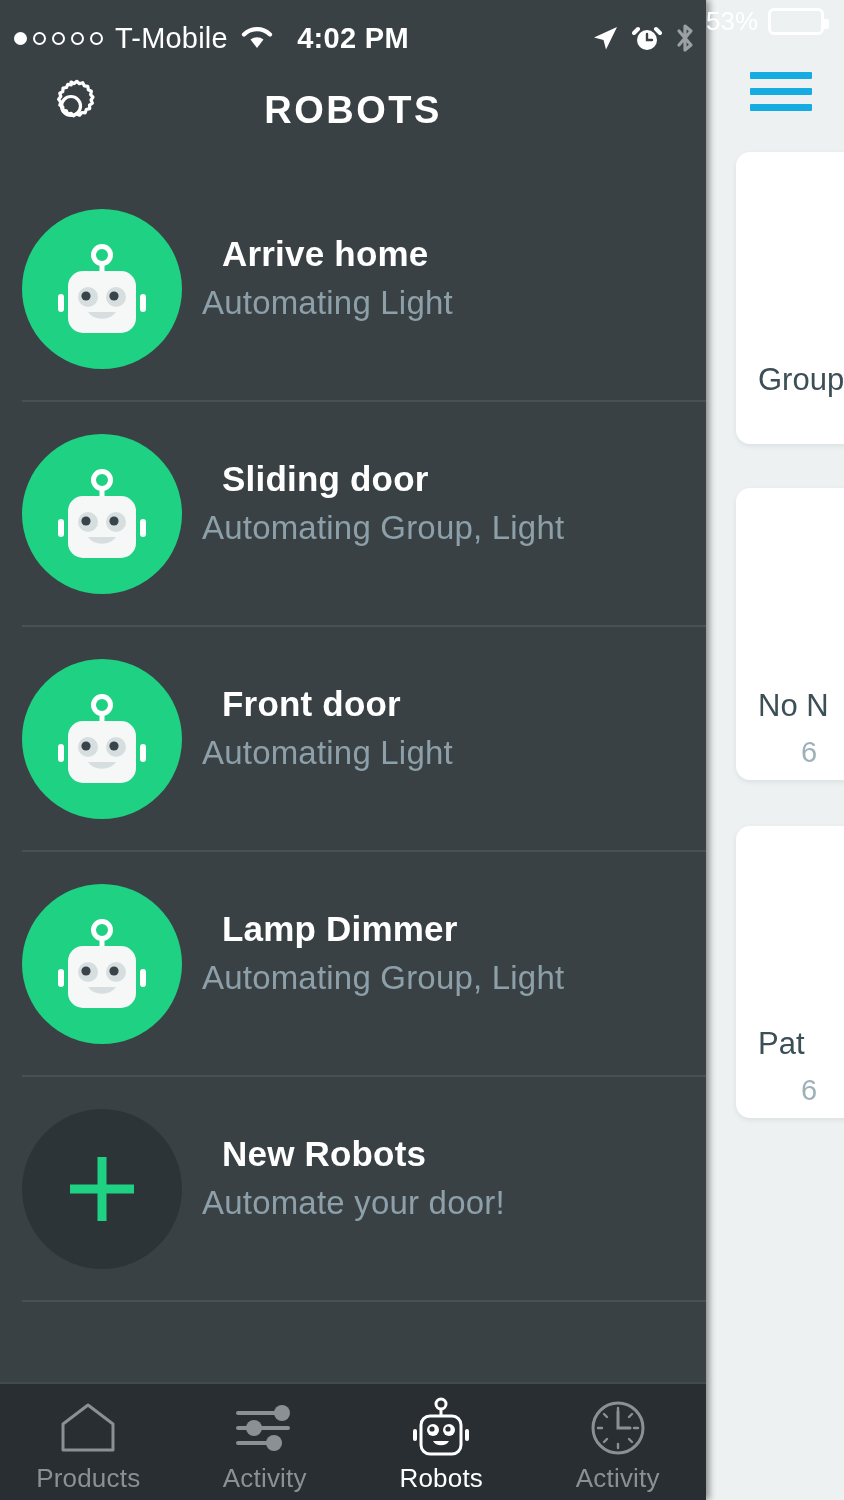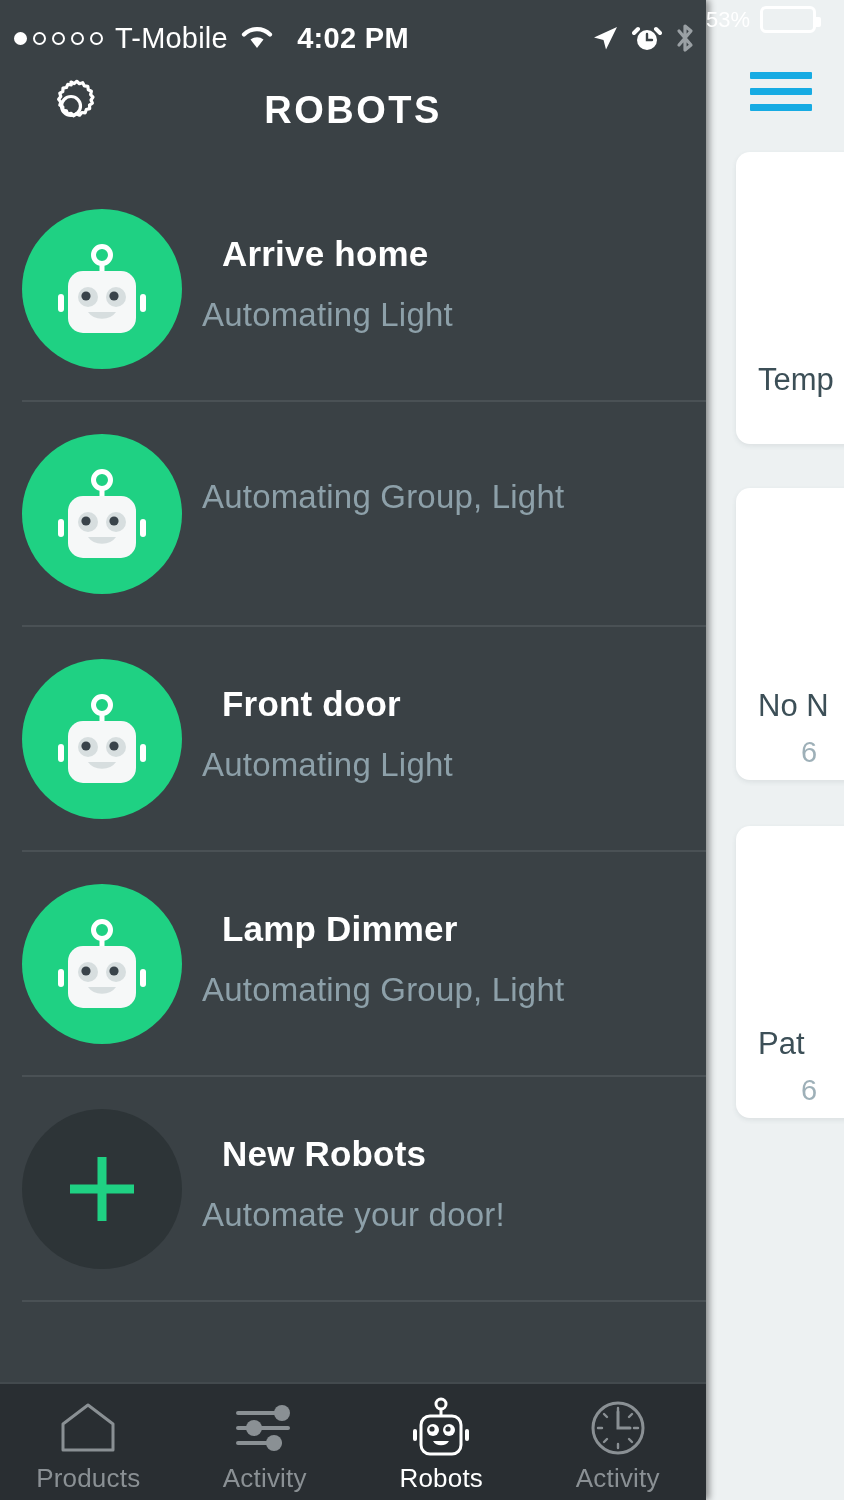--- a/index.html
+++ b/index.html
@@ -66,21 +66,21 @@
   }
   .sb-right {
     position:absolute; right:10px; top:6px;
     display:flex; align-items:center; gap:12px;
   }
   .batt-wrap {
     position:absolute; left:706px; top:6px; width:138px;
     display:flex; align-items:center; gap:10px;
     color:#FFFFFF; z-index:6;
   }
-  .batt-pct { font-size:22px; }
+  .batt-pct { font-size:26px; }
   .batt-shell {
     width:56px; height:27px; border:3px solid #FFFFFF; border-radius:6px;
     position:relative; padding:3px;
   }
   .batt-shell::after{
     content:""; position:absolute; right:-8px; top:8px;
     width:5px; height:10px; background:#FFFFFF; border-radius:0 2px 2px 0;
   }
   .batt-fill { height:100%; background:#FFFFFF; border-radius:2px; }
 
@@ -101,21 +101,21 @@
   }
   .row-avatar.green { background:#1FD183; }
   .row-avatar.plus  { background:#2D3437; }
   .row-text { position:absolute; left:202px; top:56px; }
   .row-title {
     font-size:35px; font-weight:bold; color:#FFFFFF;
     letter-spacing:.2px; line-height:1.22;margin-left:20px;
   }
   .row-sub {
     font-size:33px; color:#8DA0A9; letter-spacing:.2px;
-    line-height:1.25; margin-top:18px;
+    line-height:1.25; margin-top:6px;
   }
   .row-sep {
     position:absolute; left:22px; bottom:0; right:0; height:2px;
     background:#4A5155;
   }
 
   
   .tabbar {
     position:absolute; left:0; bottom:0; width:706px; height:118px;
     background:#292E32; border-top:2px solid #434A4E;
@@ -134,21 +134,21 @@
 
 <div class="bg-app">
 
   <div class="bg-hamburger">
     <i></i>
     <i></i>
     <i></i>
   </div>
 
   <div class="bg-card" style="top:152px; height:292px;">
-    <div class="bg-card-title" style="top:210px;">Temp</div>
+    <div class="bg-card-title" style="top:210px;">Group</div>
   </div>
 
   <div class="bg-card" style="top:488px; height:292px;">
     <div class="bg-card-title" style="top:200px;">No N</div>
     <div class="bg-card-sub" style="top:248px;">6</div>
   </div>
 
   <div class="bg-card" style="top:826px; height:292px;">
     <div class="bg-card-title" style="top:200px;">Pat</div>
     <div class="bg-card-sub" style="top:248px;">6</div>
@@ -248,20 +248,21 @@
           <rect x="36" y="85" width="6" height="18" rx="3" fill="#fff"></rect>
           <rect x="118" y="85" width="6" height="18" rx="3" fill="#fff"></rect>
           <circle cx="66" cy="88" r="10" fill="#D7DEDF"></circle>
             <circle cx="64" cy="87" r="4.6" fill="#39434A"></circle>
           <circle cx="94" cy="88" r="10" fill="#D7DEDF"></circle>
             <circle cx="92" cy="87" r="4.6" fill="#39434A"></circle>
           <path d="M66 103 a16 13 0 0 0 28 0 z" fill="#D7DEDF"></path>
         </svg>
       </div>
       <div class="row-text">
+        <div class="row-title">Sliding door</div>
         <div class="row-sub">Automating Group, Light</div>
       </div>
       <div class="row-sep"></div>
     </div>
 
     <div class="row">
       <div class="row-avatar green">
         <svg width="160" height="160" viewBox="0 0 160 160">
           <circle cx="80" cy="46" r="8.5" fill="none" stroke="#fff" stroke-width="5"></circle>
           <rect x="77.5" y="53" width="5" height="12" fill="#fff"></rect>

